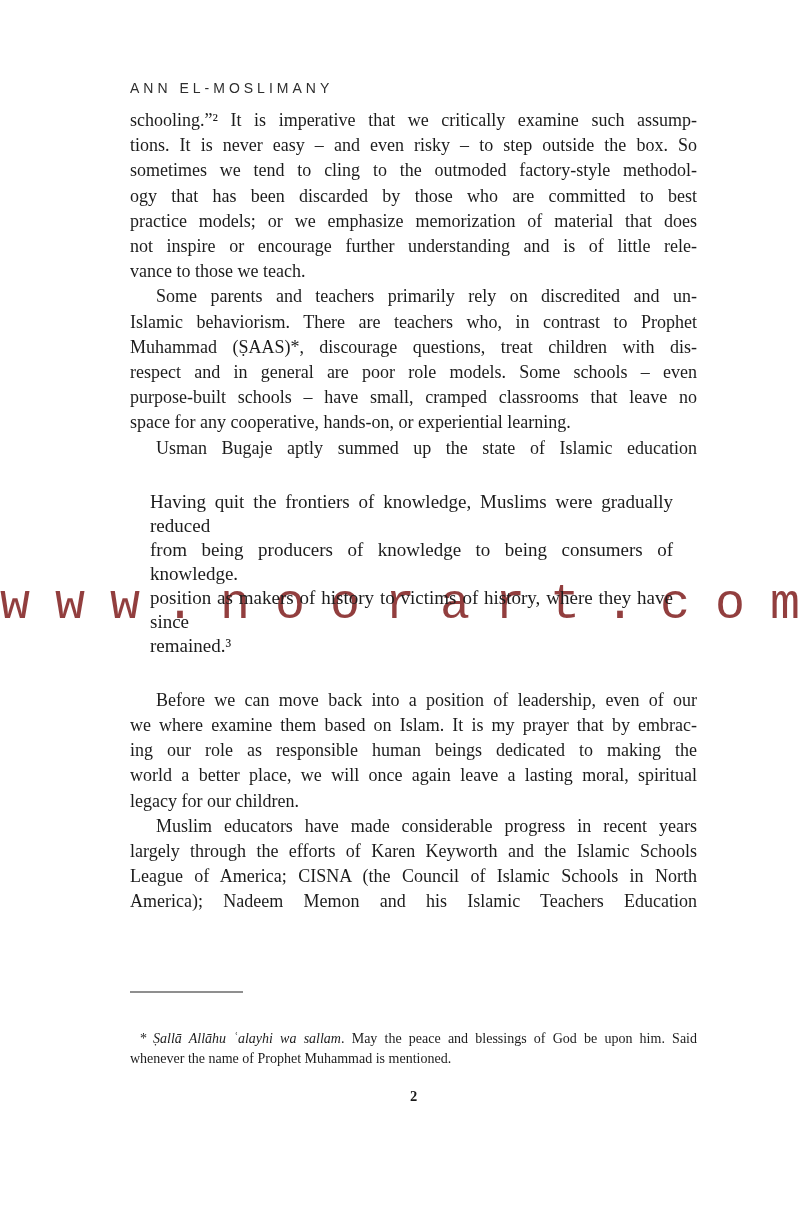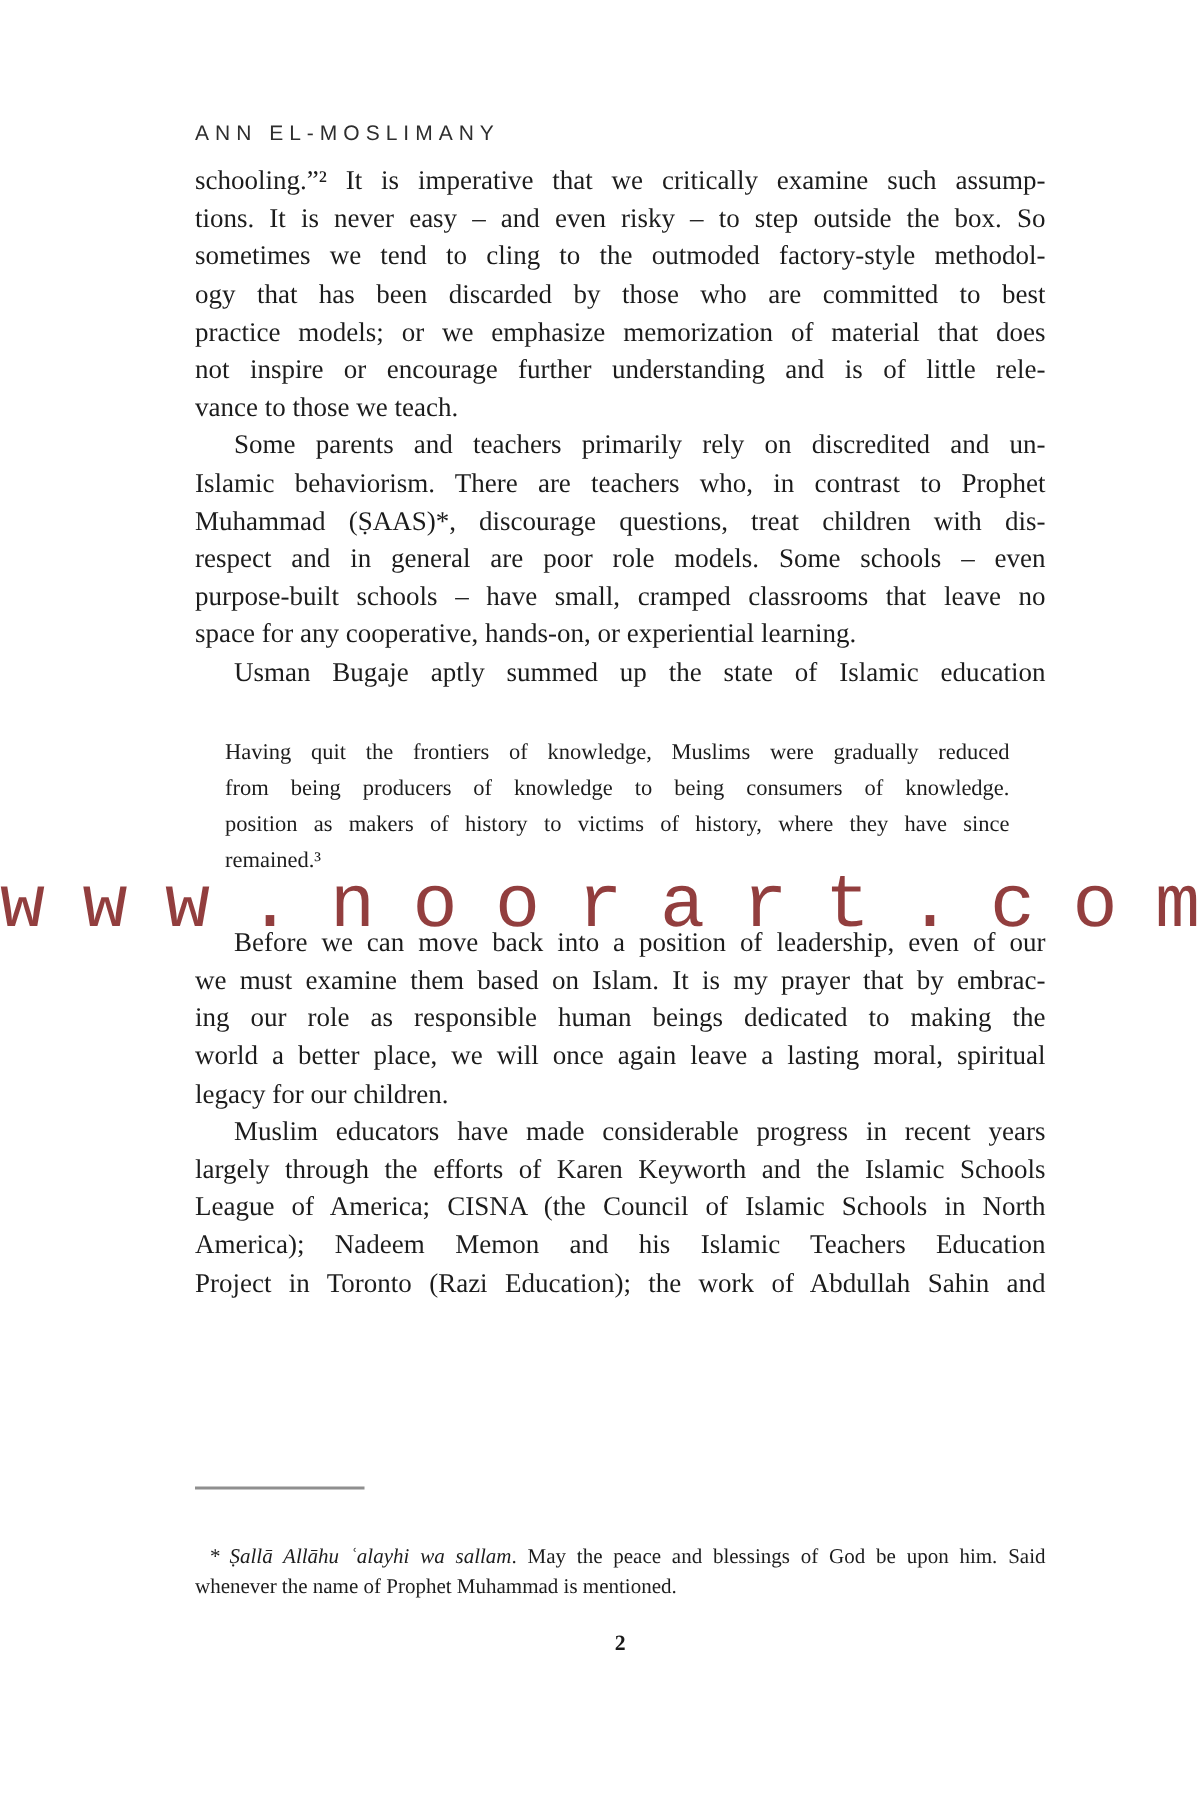--- a/index.html
+++ b/index.html
@@ -46,21 +46,21 @@
     z-index: 2;
     font-size: 18px;
     line-height: 25.2px;
   }
   .para { margin: 0; }
   .para .line { text-align: justify; text-align-last: justify; }
   .para .line.last { text-align-last: left; }
   .para.indent .line:first-child { text-indent: 26px; }
   .para.quote {
     margin: 29px 24px 30px 20px;
-    font-size: 15px;
+    font-size: 19px;
     line-height: 24px;
   }
   .footnote {
     position: absolute;
     left: 130px;
     top: 991px;
     width: 567px;
     z-index: 2;
     font-size: 14px;
     line-height: 20px;
@@ -117,31 +117,30 @@
         <div class="line">Usman Bugaje aptly summed up the state of Islamic education</div>
       </div>
       <div class="para quote">
         <div class="line">Having quit the frontiers of knowledge, Muslims were gradually reduced</div>
         <div class="line">from being producers of knowledge to being consumers of knowledge.</div>
         <div class="line">position as makers of history to victims of history, where they have since</div>
         <div class="line last">remained.³</div>
       </div>
       <div class="para body indent">
         <div class="line">Before we can move back into a position of leadership, even of our</div>
-        <div class="line">we must examine them based on Islam. It is my prayer that by embrac-</div>
+        <div class="line">we where examine them based on Islam. It is my prayer that by embrac-</div>
         <div class="line">ing our role as responsible human beings dedicated to making the</div>
         <div class="line">world a better place, we will once again leave a lasting moral, spiritual</div>
         <div class="line last">legacy for our children.</div>
       </div>
       <div class="para body indent">
         <div class="line">Muslim educators have made considerable progress in recent years</div>
         <div class="line">largely through the efforts of Karen Keyworth and the Islamic Schools</div>
         <div class="line">League of America; CISNA (the Council of Islamic Schools in North</div>
         <div class="line">America); Nadeem Memon and his Islamic Teachers Education</div>
-        <div class="line">Project in Toronto (Razi Education); the work of Abdullah Sahin and</div>
       </div>
     </div>
 
   <div class="footnote">
     <div class="footnote-rule" style="border-top-color: rgb(143, 143, 143);"></div>
     <div class="fn-line1"><span class="fn-marker">*</span><span class="italic">Ṣallā Allāhu ʿalayhi wa sallam</span><span>. May the peace and blessings of God be upon him. Said</span></div>
     <div class="fn-line2">whenever the name of Prophet Muhammad is mentioned.</div>
   </div>
 
   <div class="page-number">2</div>

